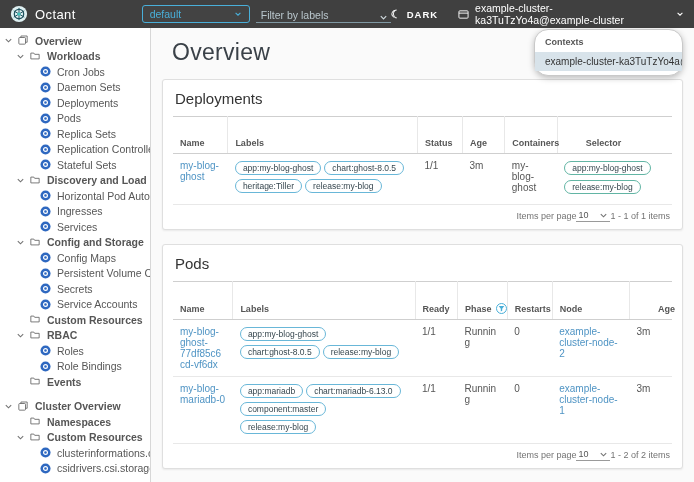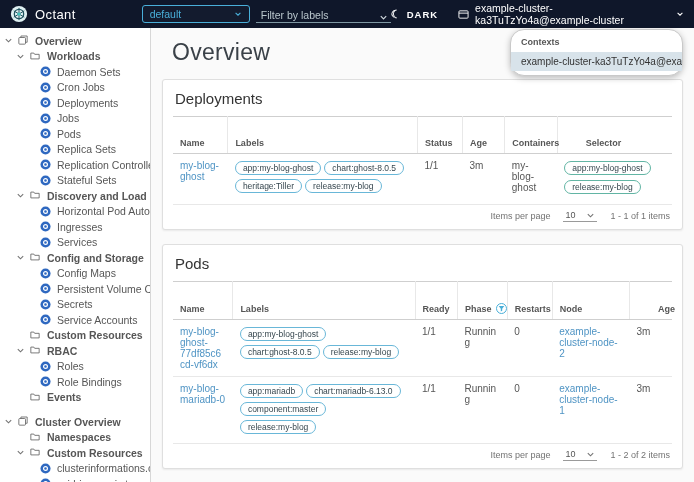--- a/index.html
+++ b/index.html
@@ -1,40 +1,40 @@
 <!DOCTYPE html>
 <html style="--accent: #49afd9; --header-bg: #17313d; --link: #4f94c4; --label-chip-border: #69b7d8; --selector-chip-border: #62b5a4; --resource-icon: #2e68c0; --selected-item-bg: #d8e3ea;"><head>
 <meta charset="utf-8">
 <style>
   * { box-sizing: border-box; }
   html,body { width:694px; height:482px; margin:0; overflow:hidden;
     font-family:"Liberation Sans", sans-serif; background:#fafafa; }
 
   
-  .header { height:28px; background:#0f172a; display:flex; align-items:center;
+  .header { height:28px; background:#404040; display:flex; align-items:center;
     padding:11px 10px; color:#fff; position:relative; z-index:10; }
   .brand { display:flex; align-items:center; gap:7px; width:150px; }
   .brand-title { font-size:13px; letter-spacing:.4px; color:#fff; }
   .ns-select { width:121px; height:18px; border:1px solid #49afd9; border-radius:3px;
     display:flex; align-items:center; justify-content:space-between; padding:0 7px;
     color:#49afd9; font-size:10.5px; background:rgba(255,255,255,0.02); cursor:pointer; }
   .filter-box { width:150px; height:17px; margin-left:6px; border-bottom:1px solid #7f98a3;
     display:flex; align-items:flex-end; justify-content:space-between; padding:0 3px; }
   .filter-box input { background:transparent; border:none; outline:none; color:#cfd8dc;
     font-size:10.5px; width:120px; font-family:"Liberation Sans",sans-serif; }
   .filter-box input::placeholder { color:#b9c6cc; }
   .spacer { flex:1; }
   .dark-toggle { display:flex; align-items:center; gap:5px; font-size:9.5px; font-weight:700;
     letter-spacing:1px; cursor:pointer; }
   .moon { font-size:11px; }
   .context-btn { display:flex; align-items:center; gap:6px; margin-left:20px; font-size:10.5px;
     cursor:pointer; color:#fff; }
 
   
-  .ctx-dropdown { position:absolute; top:29px; right:11px; width:173px; background:#fff;
+  .ctx-dropdown { position:absolute; top:29px; right:11px; width:149px; background:#fff;
     border:1px solid #c9c9c9; border-radius:14px; box-shadow:0 2px 6px rgba(0,0,0,.25);
     z-index:50; padding:5px 0 4px; }
   .ctx-title { font-size:9px; font-weight:700; color:#565656; padding:2px 10px 5px; }
   .ctx-item { font-size:10px; color:#565656; padding:4px 10px; white-space:nowrap;
     overflow:hidden; cursor:pointer; }
   .ctx-item.selected { background:#d8e3ea; color:#333; }
 
   
   .body-wrap { display:flex; height:454px; }
   .sidebar { width:151px; background:#fff; border-right:1px solid #d7d7d7;
@@ -65,21 +65,21 @@
   th .th-inner { display:flex; align-items:center; gap:5px;margin-top:16px; }
   td { font-size:10px; color:#565656; vertical-align:top; padding:6px 7px;
     border-bottom:1px solid #e8e8e8; word-wrap:break-word; }
   .link { color:#4f94c4; cursor:pointer; }
   .chip { display:inline-block; font-size:8.5px; color:#37474f; background:#fff;
     border:1px solid var(--label-chip-border,#69b7d8); border-radius:9px;
     padding:1px 7px; margin:1px 3px 3px 0; cursor:pointer; white-space:nowrap; }
   .chip.teal { border-color:var(--selector-chip-border,#62b5a4); }
   .chip-stack .chip { display:inline-block; }
   .chip-stack > div { margin-bottom:1px; }
-  .card-footer { display:flex; justify-content:flex-end; align-items:center; gap:13px;
+  .card-footer { display:flex; justify-content:flex-end; align-items:center; 
     padding:5px 2px 7px; font-size:9px; color:#737373; }
   .pg-size { display:inline-flex; align-items:center; gap:8px; border-bottom:1px solid #9a9a9a;
     padding:0 2px 1px; color:#565656; cursor:pointer; min-width:34px; justify-content:space-between; }
   .filter-circle { width:11px; height:11px; border:1px solid #49afd9; border-radius:50%;
     display:inline-flex; align-items:center; justify-content:center; cursor:pointer; flex:none; }
 </style>
 </head>
 <body>
 
 <div class="header">
@@ -172,48 +172,39 @@
         </span>
         <span class="tree-label b">Workloads</span>
       </div>
       <div class="tree-row lvl2">
         <span class="tree-ic">
           <svg width="11" height="11" viewBox="0 0 12 12">
             <circle cx="6" cy="6" r="5.5" fill="#2e68c0"></circle>
             <circle cx="6" cy="6" r="2.1" fill="none" stroke="#fff" stroke-width="1.3"></circle>
           </svg>
         </span>
+        <span class="tree-label">Cron Jobs</span>
+      </div>
+      <div class="tree-row lvl2">
+        <span class="tree-ic">
+          <svg width="11" height="11" viewBox="0 0 12 12">
+            <circle cx="6" cy="6" r="5.5" fill="#2e68c0"></circle>
+            <circle cx="6" cy="6" r="2.1" fill="none" stroke="#fff" stroke-width="1.3"></circle>
+          </svg>
+        </span>
         <span class="tree-label">Daemon Sets</span>
       </div>
       <div class="tree-row lvl2">
         <span class="tree-ic">
           <svg width="11" height="11" viewBox="0 0 12 12">
             <circle cx="6" cy="6" r="5.5" fill="#2e68c0"></circle>
             <circle cx="6" cy="6" r="2.1" fill="none" stroke="#fff" stroke-width="1.3"></circle>
           </svg>
         </span>
-        <span class="tree-label">Cron Jobs</span>
-      </div>
-      <div class="tree-row lvl2">
-        <span class="tree-ic">
-          <svg width="11" height="11" viewBox="0 0 12 12">
-            <circle cx="6" cy="6" r="5.5" fill="#2e68c0"></circle>
-            <circle cx="6" cy="6" r="2.1" fill="none" stroke="#fff" stroke-width="1.3"></circle>
-          </svg>
-        </span>
         <span class="tree-label">Deployments</span>
-      </div>
-      <div class="tree-row lvl2">
-        <span class="tree-ic">
-          <svg width="11" height="11" viewBox="0 0 12 12">
-            <circle cx="6" cy="6" r="5.5" fill="#2e68c0"></circle>
-            <circle cx="6" cy="6" r="2.1" fill="none" stroke="#fff" stroke-width="1.3"></circle>
-          </svg>
-        </span>
-        <span class="tree-label">Jobs</span>
       </div>
       <div class="tree-row lvl2">
         <span class="tree-ic">
           <svg width="11" height="11" viewBox="0 0 12 12">
             <circle cx="6" cy="6" r="5.5" fill="#2e68c0"></circle>
             <circle cx="6" cy="6" r="2.1" fill="none" stroke="#fff" stroke-width="1.3"></circle>
           </svg>
         </span>
         <span class="tree-label">Pods</span>
       </div>

